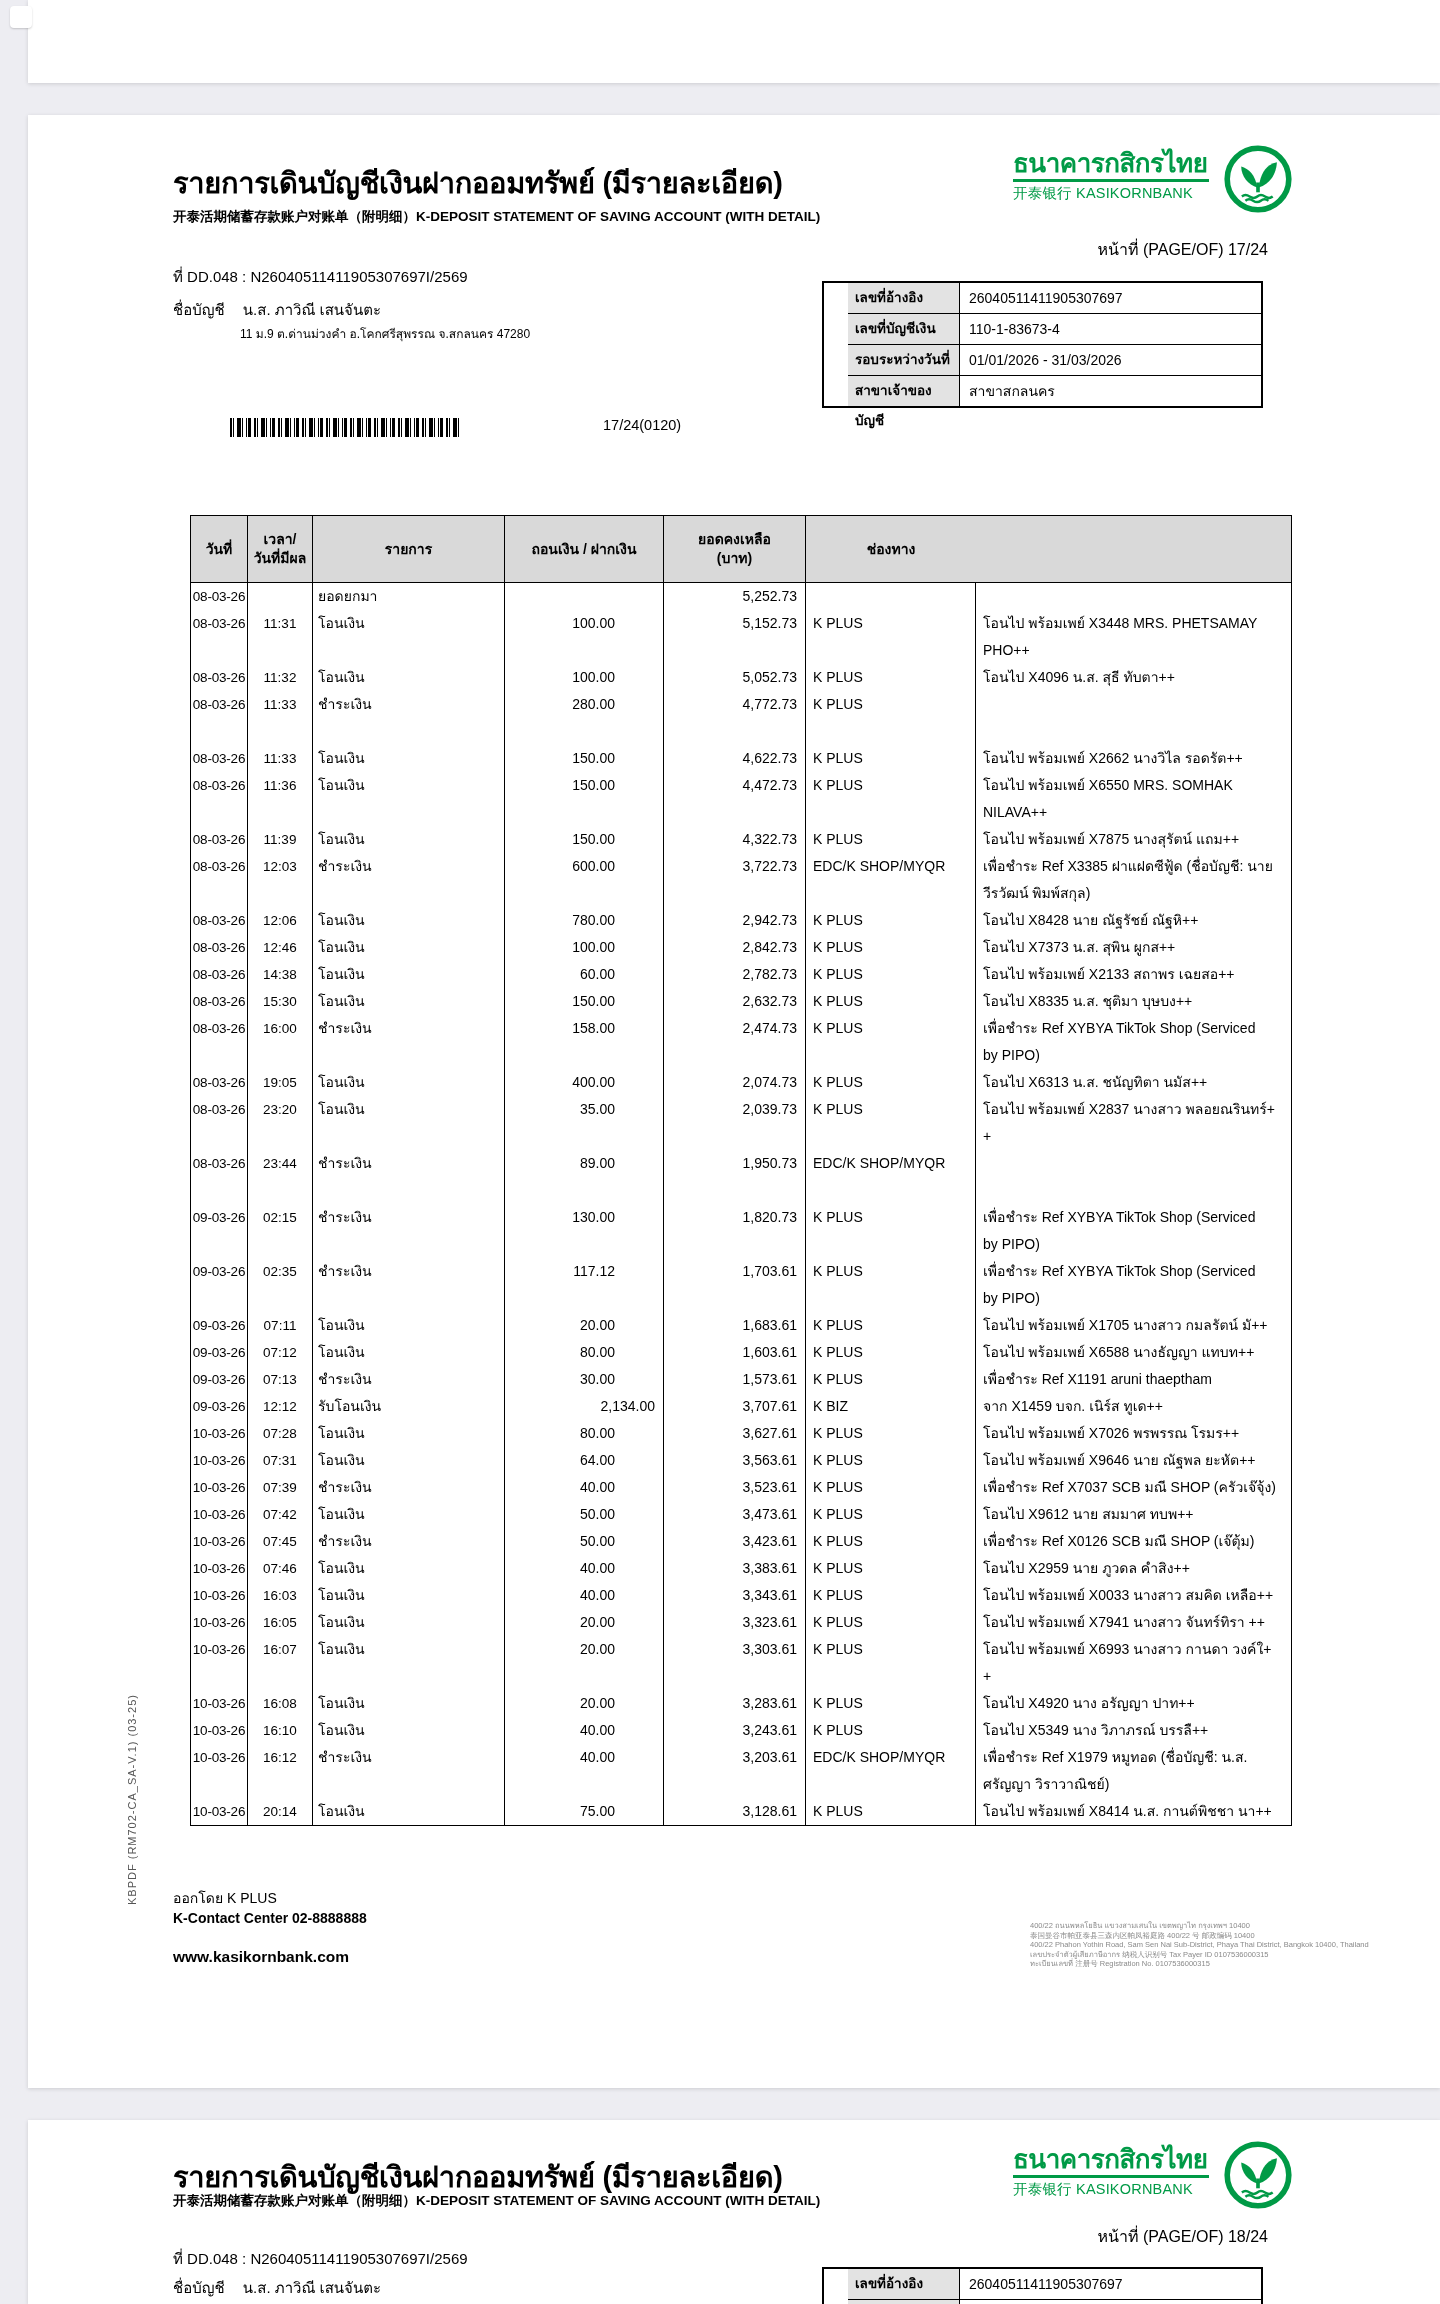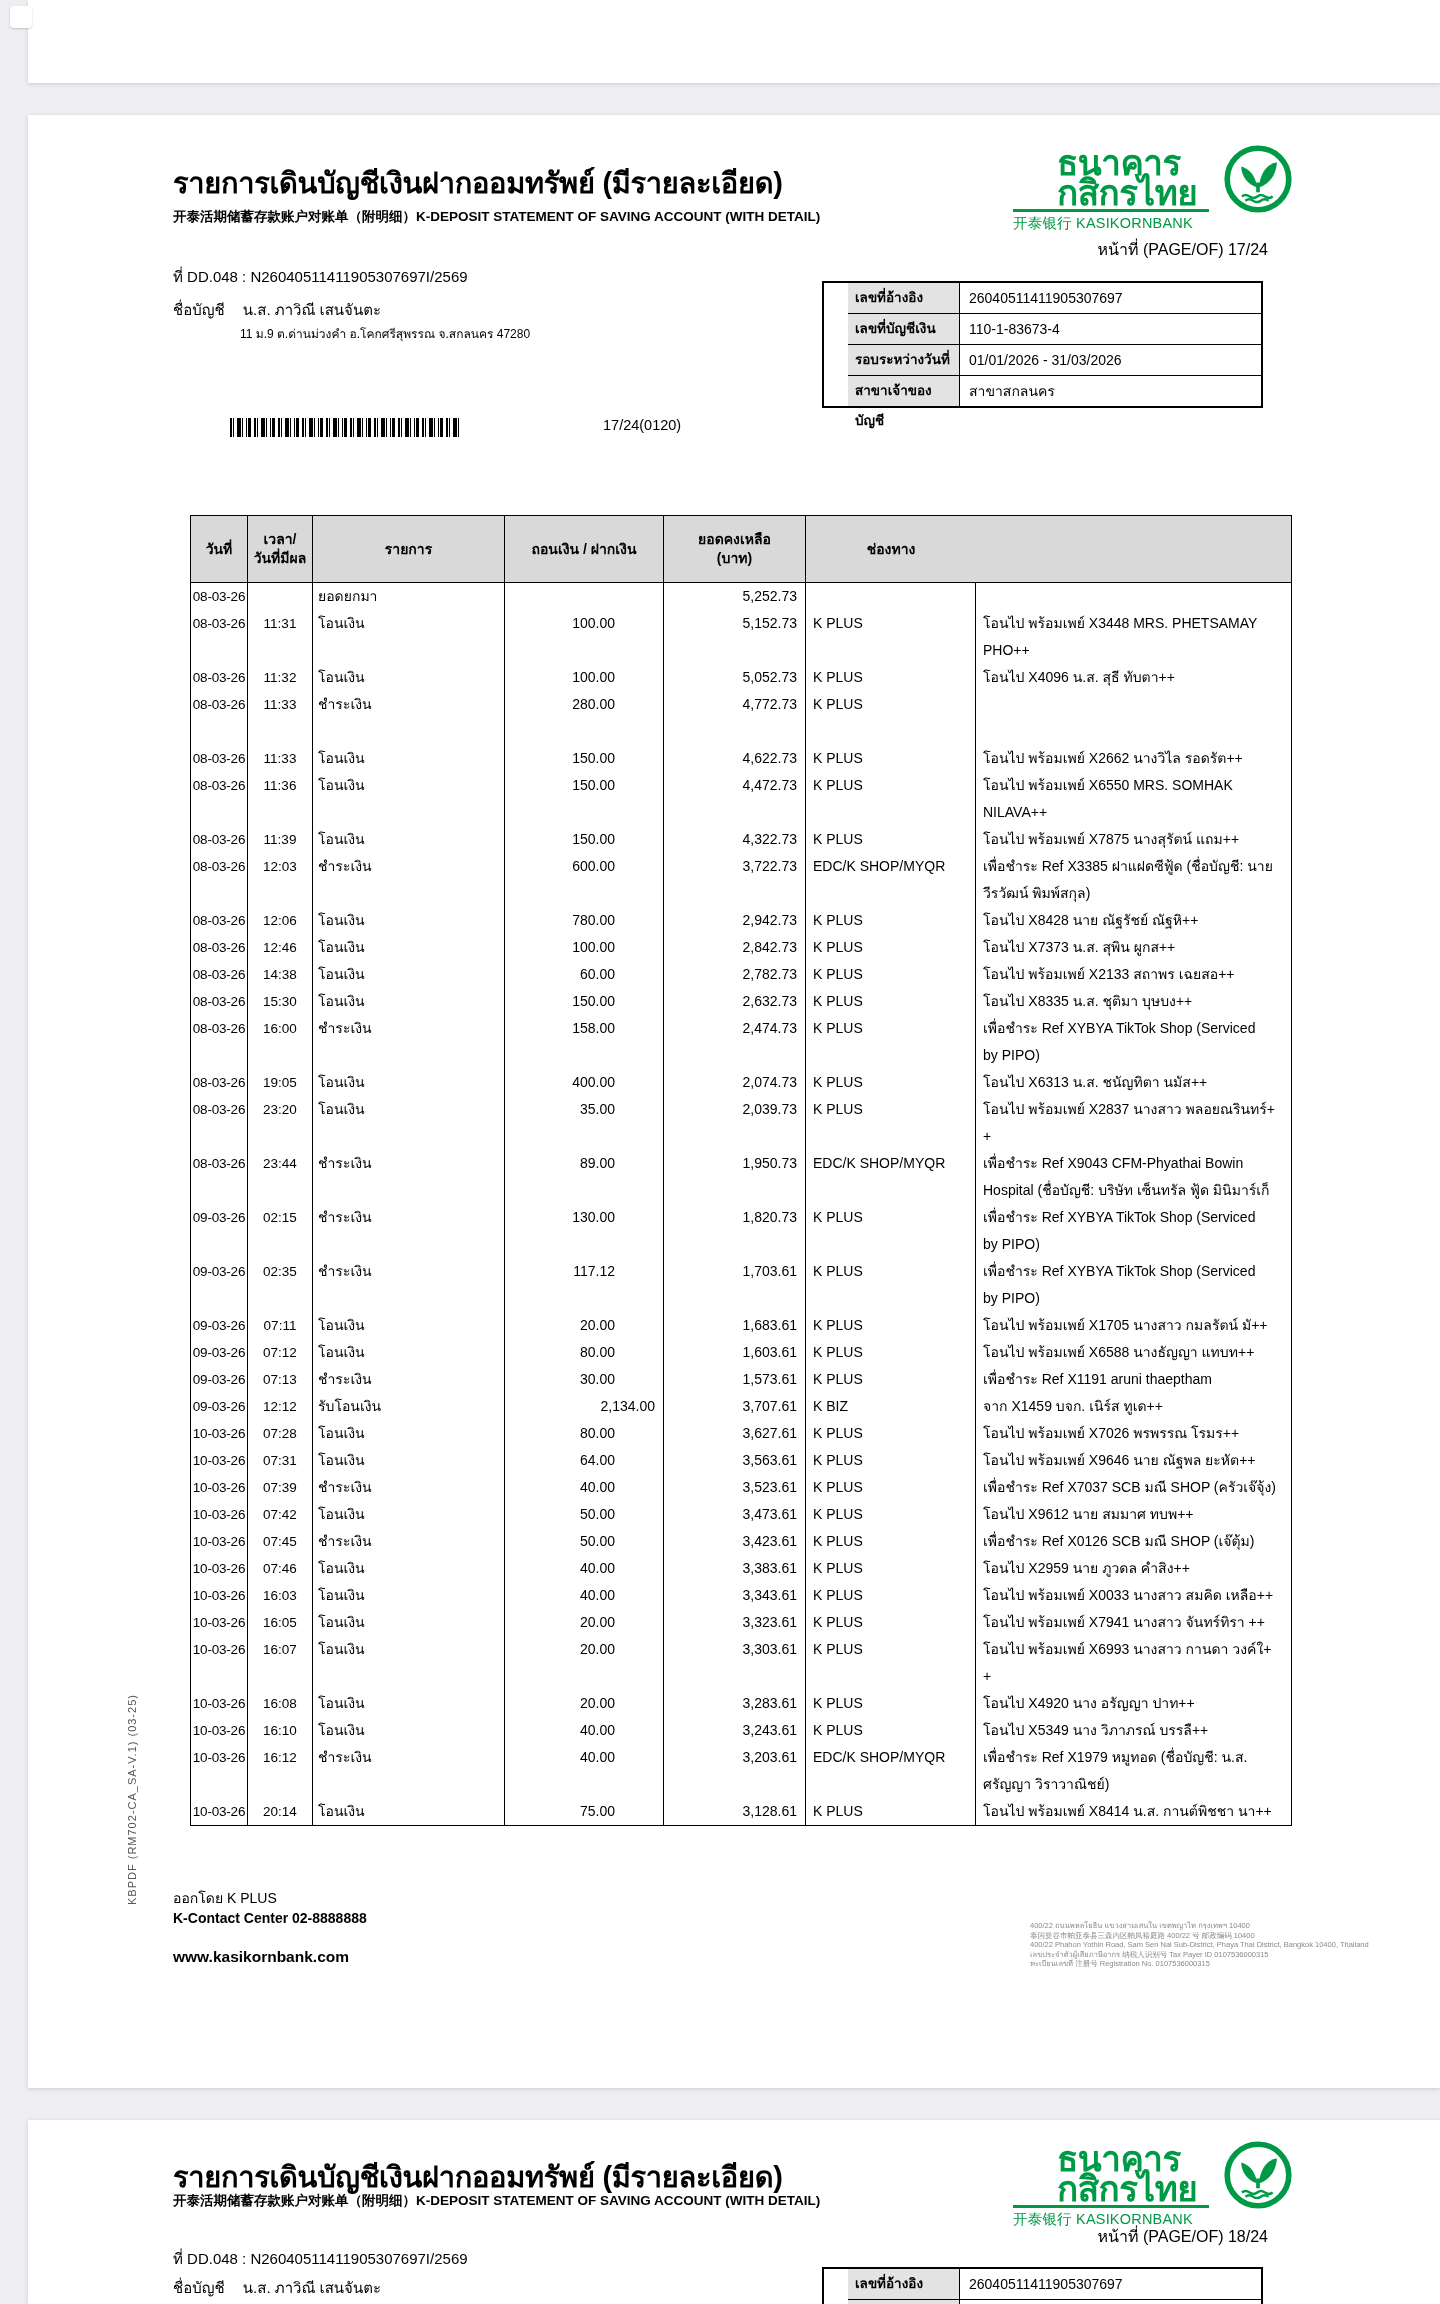--- a/index.html
+++ b/index.html
@@ -13,21 +13,21 @@
   #page-prev{top:0;height:83px;}
   #page17{top:115px;height:1973px;}
   #page18{top:2120px;height:184px;overflow:hidden;}
   .corner-square{position:absolute;left:10px;top:6px;width:22px;height:22px;background:#fff;border-radius:4px;box-shadow:0 1px 2px rgba(0,0,0,.18);}
 
   
   .logo{position:absolute;width:290px;}
   #page17 .logo{left:985px;top:33px;}
   #page18 .logo{left:985px;top:24px;}
   .logo-text{display:inline-block;vertical-align:top;width:196px;}
-  .logo-th{font-size:35px;font-weight:bold;color:#009a46;letter-spacing:-0.5px;line-height:30px;margin-left:44px;}
+  .logo-th{font-size:26px;font-weight:bold;color:#009a46;letter-spacing:-0.5px;line-height:30px;}
   .logo-rule{height:2.5px;background:#009a46;margin:1px 0 2px 0;}
   .logo-en{font-size:14.5px;font-weight:normal;color:#009a46;letter-spacing:.2px;}
   .logo-mark{display:inline-block;vertical-align:top;margin-left:10px;margin-top:-4px;}
 
   
   .title{position:absolute;left:145px;font-size:29px;font-weight:bold;letter-spacing:-0.3px;}
   #page17 .title{top:45px;}
   #page18 .title{top:34px;}
   .subtitle{position:absolute;left:145px;font-size:13.5px;font-weight:bold;}
   #page17 .subtitle{top:93px;}
@@ -370,24 +370,20 @@
         </div>
         <div class="trow" style="height: 54px;">
           <div class="tcell w1 c-date">08-03-26</div>
           <div class="tcell w2 c-time">23:44</div>
           <div class="tcell w3 c-item">ชำระเงิน</div>
           <div class="tcell w4">
             <div class="amt amt-w">89.00</div>
           </div>
           <div class="tcell w5 c-bal">1,950.73</div>
           <div class="tcell w6 c-ch">EDC/K SHOP/MYQR</div>
-          <div class="tcell w7 c-desc">
-            <div class="desc-line">เพื่อชำระ Ref X9043 CFM-Phyathai Bowin</div>
-            <div class="desc-line">Hospital (ชื่อบัญชี: บริษัท เซ็นทรัล ฟู้ด มินิมาร์เก็</div>
-          </div>
         </div>
         <div class="trow" style="height: 54px;">
           <div class="tcell w1 c-date">09-03-26</div>
           <div class="tcell w2 c-time">02:15</div>
           <div class="tcell w3 c-item">ชำระเงิน</div>
           <div class="tcell w4">
             <div class="amt amt-w">130.00</div>
           </div>
           <div class="tcell w5 c-bal">1,820.73</div>
           <div class="tcell w6 c-ch">K PLUS</div>

